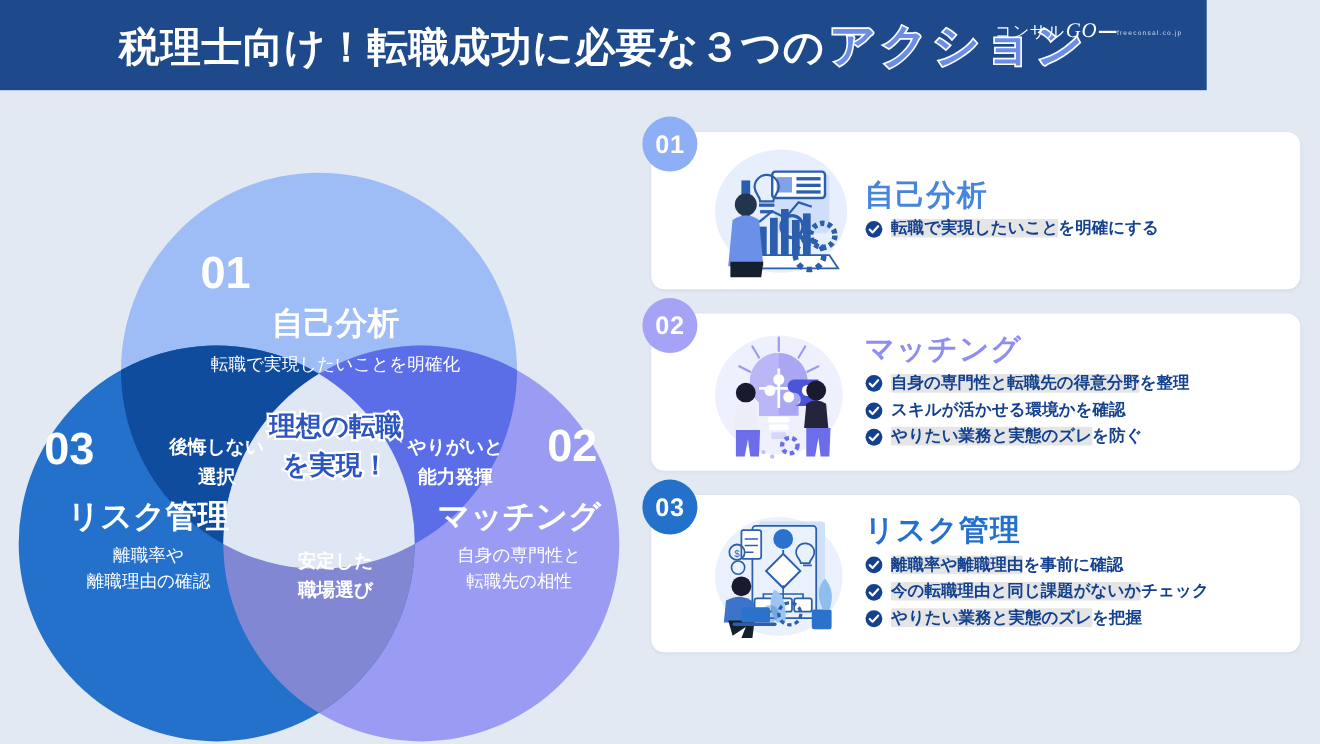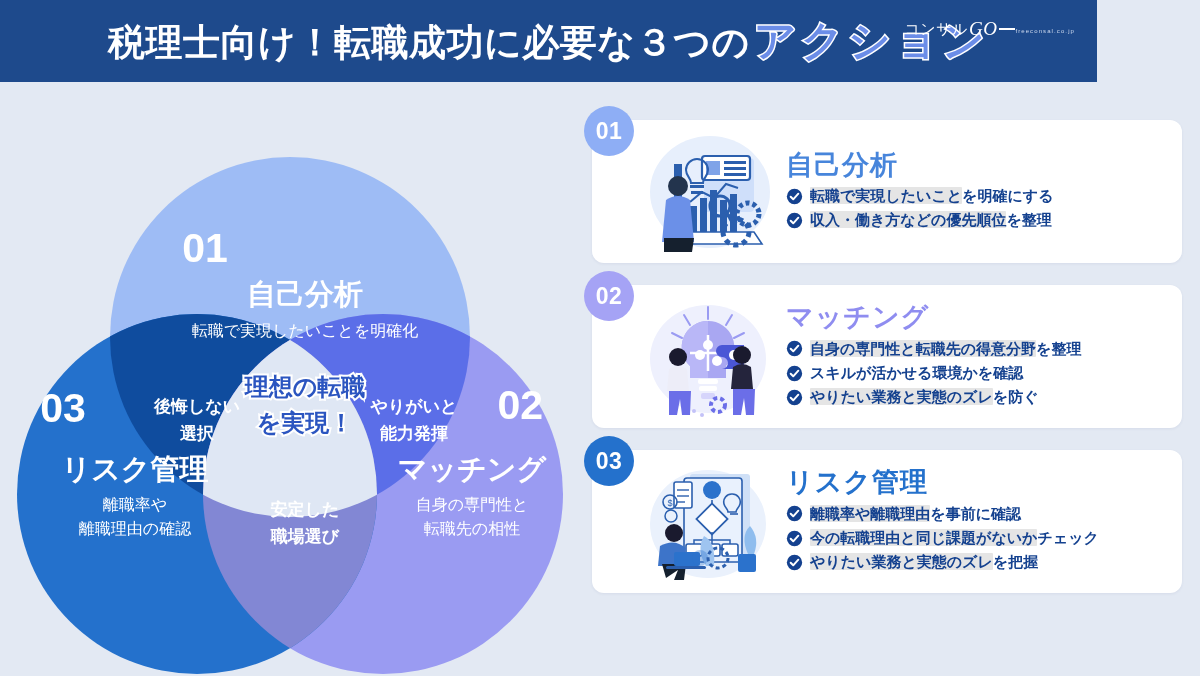--- a/index.html
+++ b/index.html
@@ -193,27 +193,20 @@
       </svg>
     </div>
     <div class="card-body">
       <div class="card-title t-blue" style="color: rgb(71, 133, 219);">自己分析</div>
       <div class="bullet">
         <svg class="check" viewBox="0 0 20 20">
             <circle cx="10" cy="10" r="9" fill="#14418f"></circle>
             <path d="M5.5 10.3 l3 3 l6 -6.6" fill="none" stroke="#fff" stroke-width="2.3" stroke-linecap="round" stroke-linejoin="round"></path>
           </svg>
         <span><span class="hl">転職で実現したいこと</span><span>を明確にする</span></span>
-      </div>
-      <div class="bullet">
-        <svg class="check" viewBox="0 0 20 20">
-            <circle cx="10" cy="10" r="9" fill="#14418f"></circle>
-            <path d="M5.5 10.3 l3 3 l6 -6.6" fill="none" stroke="#fff" stroke-width="2.3" stroke-linecap="round" stroke-linejoin="round"></path>
-          </svg>
-        <span><span class="hl">収入・働き方などの優先順位</span><span>を整理</span></span>
       </div>
     </div>
   </div>
 
   <div class="card">
     <div class="badge" style="background: rgb(165, 163, 245);">
       <span>02</span>
     </div>
     <div class="card-illu">
       <svg viewBox="0 0 128 128" width="128" height="128">

